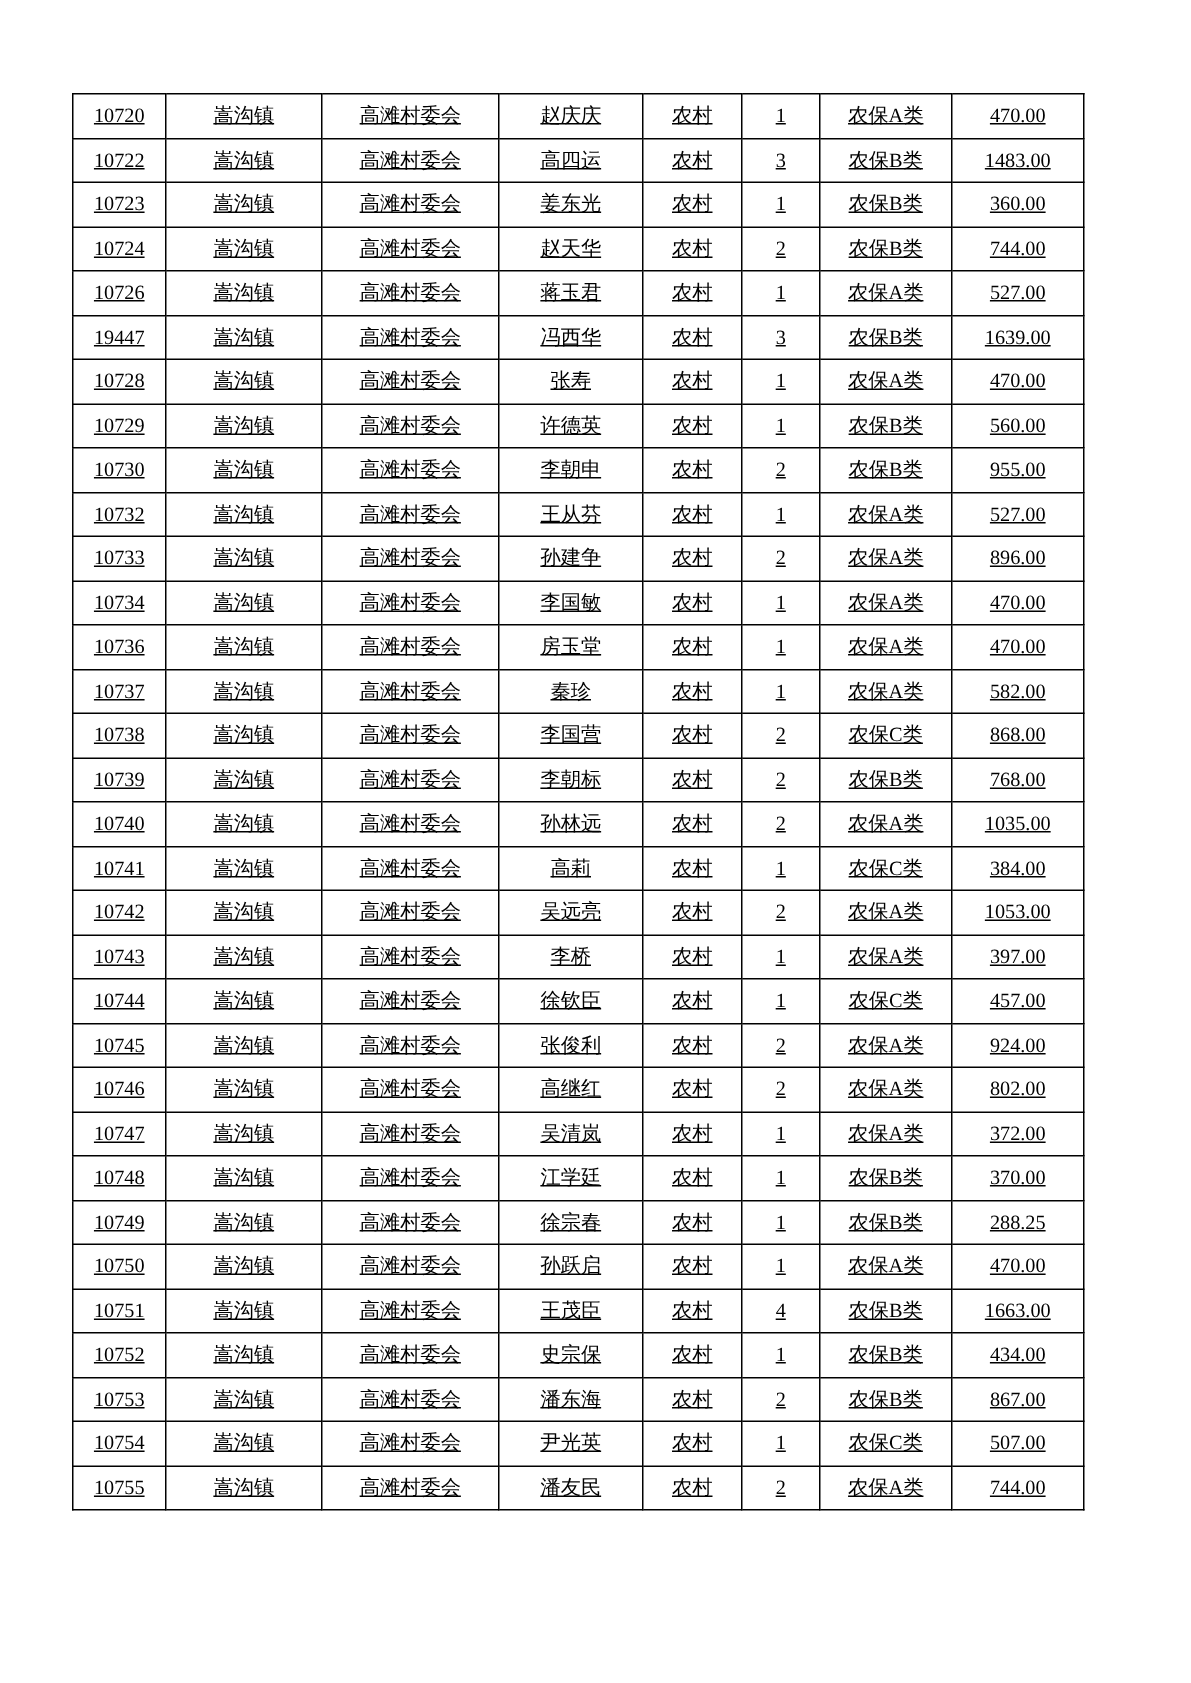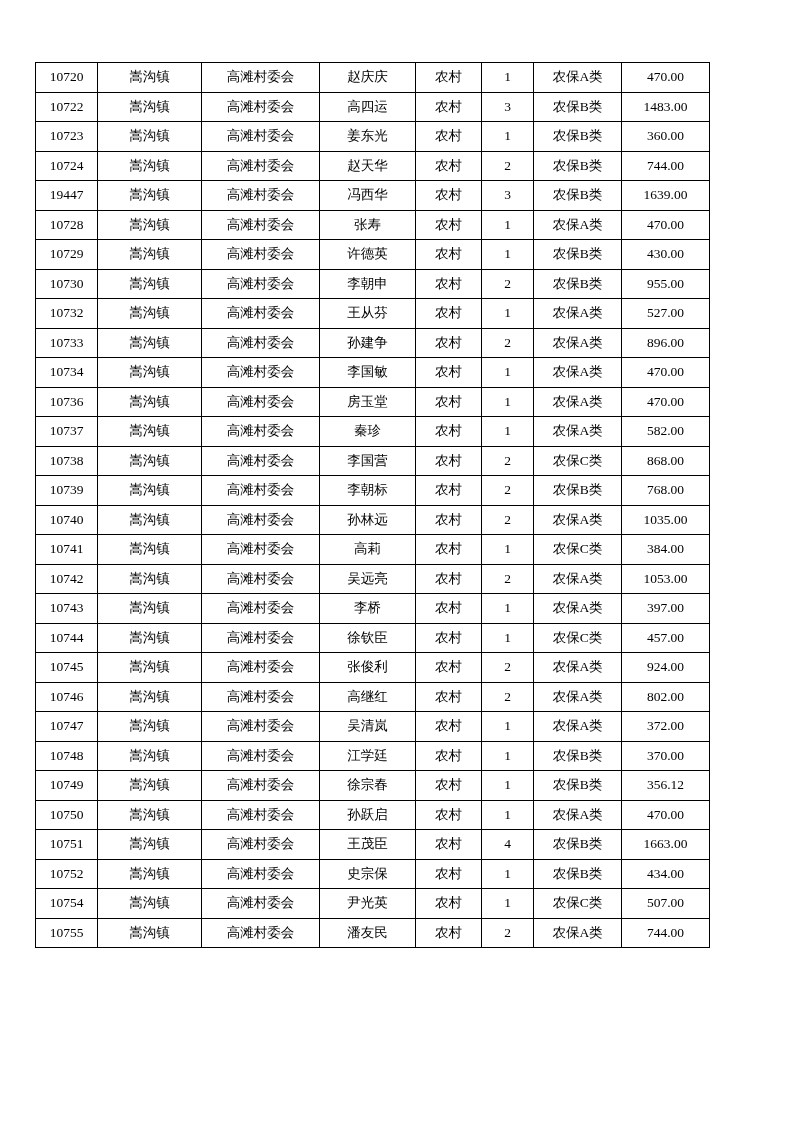--- a/index.html
+++ b/index.html
@@ -11,22 +11,23 @@
     width: 794px;
     height: 1122px;
     font-family: "Liberation Serif", "DejaVu Serif", serif;
     color: #000000;
     position: relative;
   }
   .page {
     width: 794px;
     height: 1076px;
     box-sizing: border-box;
-    padding: 62px 60px 0 35px;
+    padding: 62px 60px 0 48px;
     position: relative;
+    text-decoration: underline;
   }
   table.roster {
     border-collapse: collapse;
     table-layout: fixed;
     width: 674px;
     margin: 0;
   }
   table.roster td {
     border: 1px solid #000000;
     height: 28.5px;
@@ -102,20 +103,30 @@
           <td class="cell-id">10724</td>
           <td class="cell-cn">嵩沟镇</td>
           <td class="cell-cn">高滩村委会</td>
           <td class="cell-cn">赵天华</td>
           <td class="cell-cn">农村</td>
           <td class="cell-num">2</td>
           <td class="cell-cn">农保B类</td>
           <td class="cell-amt">744.00</td>
         </tr>
         <tr>
+          <td class="cell-id">10726</td>
+          <td class="cell-cn">嵩沟镇</td>
+          <td class="cell-cn">高滩村委会</td>
+          <td class="cell-cn">蒋玉君</td>
+          <td class="cell-cn">农村</td>
+          <td class="cell-num">1</td>
+          <td class="cell-cn">农保A类</td>
+          <td class="cell-amt">527.00</td>
+        </tr>
+        <tr>
           <td class="cell-id">19447</td>
           <td class="cell-cn">嵩沟镇</td>
           <td class="cell-cn">高滩村委会</td>
           <td class="cell-cn">冯西华</td>
           <td class="cell-cn">农村</td>
           <td class="cell-num">3</td>
           <td class="cell-cn">农保B类</td>
           <td class="cell-amt">1639.00</td>
         </tr>
         <tr>
@@ -129,21 +140,21 @@
           <td class="cell-amt">470.00</td>
         </tr>
         <tr>
           <td class="cell-id">10729</td>
           <td class="cell-cn">嵩沟镇</td>
           <td class="cell-cn">高滩村委会</td>
           <td class="cell-cn">许德英</td>
           <td class="cell-cn">农村</td>
           <td class="cell-num">1</td>
           <td class="cell-cn">农保B类</td>
-          <td class="cell-amt">430.00</td>
+          <td class="cell-amt">560.00</td>
         </tr>
         <tr>
           <td class="cell-id">10730</td>
           <td class="cell-cn">嵩沟镇</td>
           <td class="cell-cn">高滩村委会</td>
           <td class="cell-cn">李朝申</td>
           <td class="cell-cn">农村</td>
           <td class="cell-num">2</td>
           <td class="cell-cn">农保B类</td>
           <td class="cell-amt">955.00</td>
@@ -309,21 +320,21 @@
           <td class="cell-amt">370.00</td>
         </tr>
         <tr>
           <td class="cell-id">10749</td>
           <td class="cell-cn">嵩沟镇</td>
           <td class="cell-cn">高滩村委会</td>
           <td class="cell-cn">徐宗春</td>
           <td class="cell-cn">农村</td>
           <td class="cell-num">1</td>
           <td class="cell-cn">农保B类</td>
-          <td class="cell-amt">356.12</td>
+          <td class="cell-amt">288.25</td>
         </tr>
         <tr>
           <td class="cell-id">10750</td>
           <td class="cell-cn">嵩沟镇</td>
           <td class="cell-cn">高滩村委会</td>
           <td class="cell-cn">孙跃启</td>
           <td class="cell-cn">农村</td>
           <td class="cell-num">1</td>
           <td class="cell-cn">农保A类</td>
           <td class="cell-amt">470.00</td>
@@ -340,20 +351,30 @@
         </tr>
         <tr>
           <td class="cell-id">10752</td>
           <td class="cell-cn">嵩沟镇</td>
           <td class="cell-cn">高滩村委会</td>
           <td class="cell-cn">史宗保</td>
           <td class="cell-cn">农村</td>
           <td class="cell-num">1</td>
           <td class="cell-cn">农保B类</td>
           <td class="cell-amt">434.00</td>
+        </tr>
+        <tr>
+          <td class="cell-id">10753</td>
+          <td class="cell-cn">嵩沟镇</td>
+          <td class="cell-cn">高滩村委会</td>
+          <td class="cell-cn">潘东海</td>
+          <td class="cell-cn">农村</td>
+          <td class="cell-num">2</td>
+          <td class="cell-cn">农保B类</td>
+          <td class="cell-amt">867.00</td>
         </tr>
         <tr>
           <td class="cell-id">10754</td>
           <td class="cell-cn">嵩沟镇</td>
           <td class="cell-cn">高滩村委会</td>
           <td class="cell-cn">尹光英</td>
           <td class="cell-cn">农村</td>
           <td class="cell-num">1</td>
           <td class="cell-cn">农保C类</td>
           <td class="cell-amt">507.00</td>

